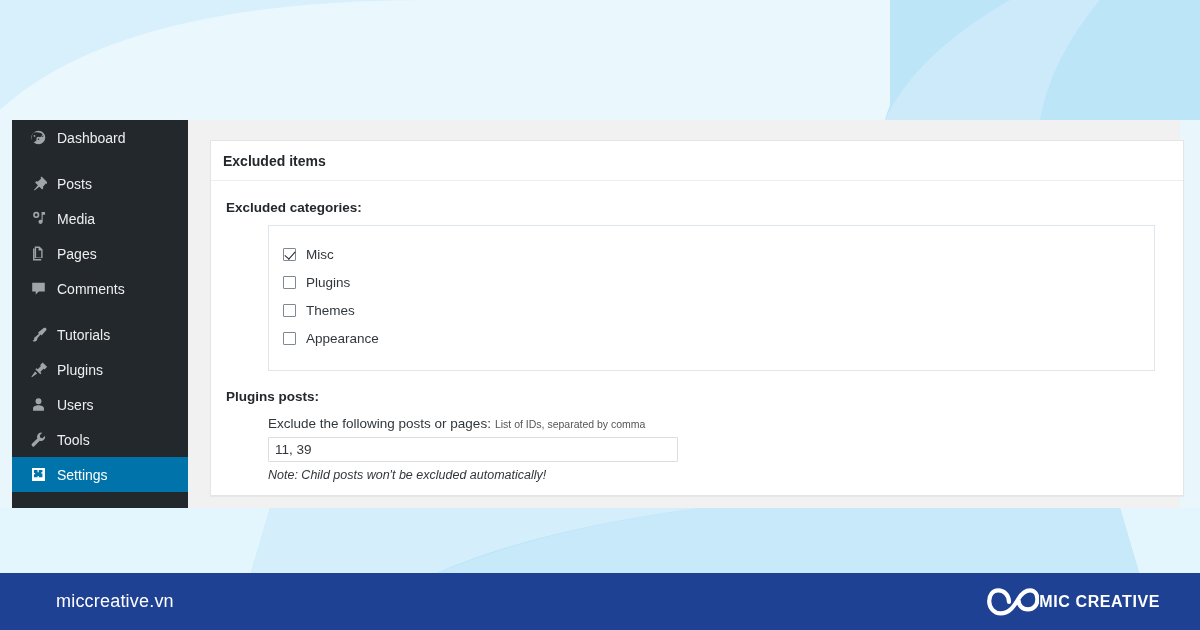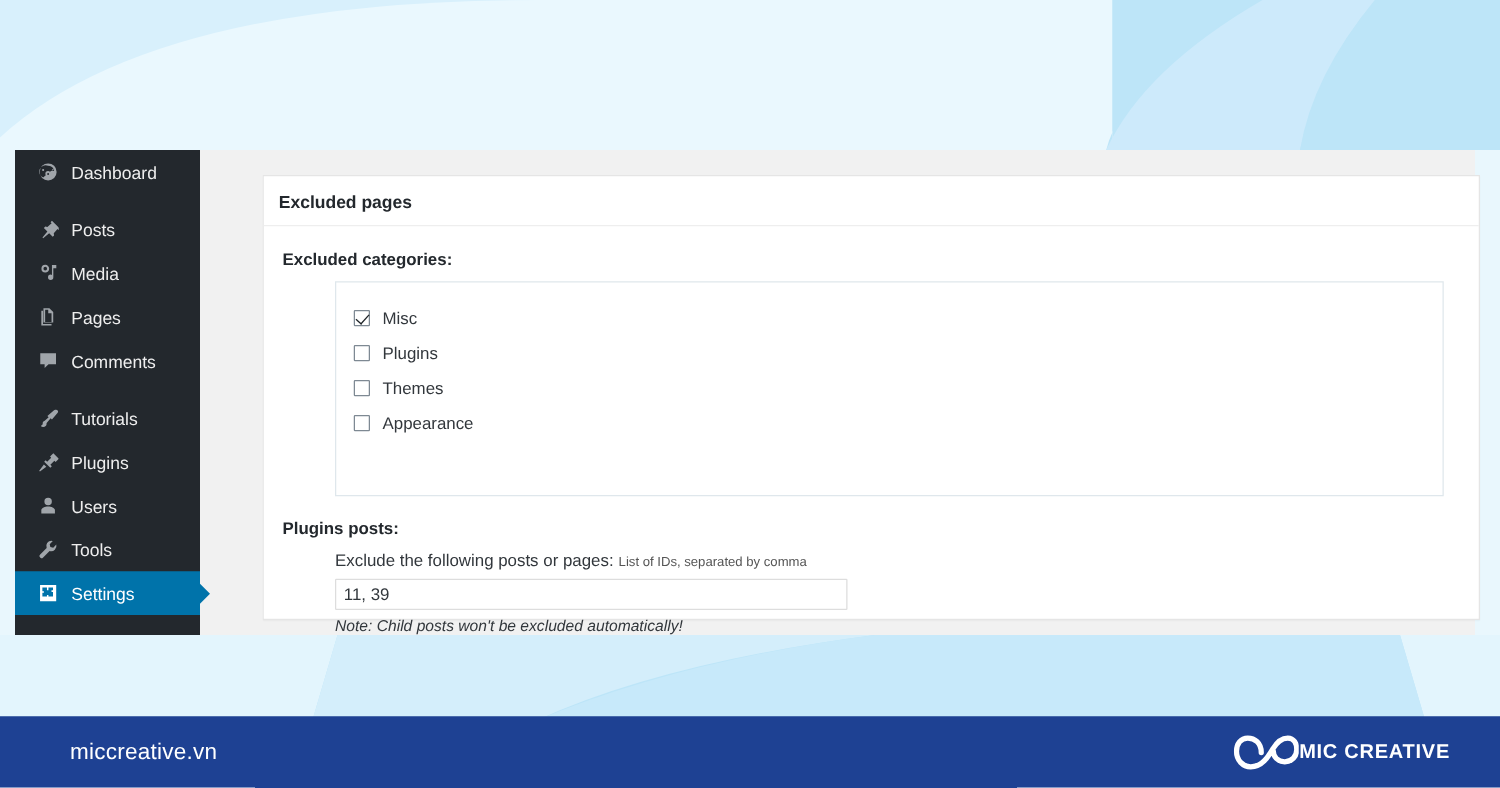--- a/index.html
+++ b/index.html
@@ -28,21 +28,21 @@
     top: 120px;
     width: 1168px;
     height: 388px;
     background: #f1f1f1;
   }
 
   
   #wp-sidebar {
     position: absolute;
     left: 0; top: 0;
-    width: 148px;
+    width: 176px;
     height: 388px;
     background: #23282d;
   }
   .menu-item {
     position: relative;
     display: flex;
     align-items: center;
     height: 35px;
     padding-left: 16px;
     color: #eee;
@@ -105,21 +105,21 @@
 
   .field-label {
     font-size: 13.5px;
     font-weight: bold;
     color: #23282d;
     margin-bottom: 10px;
   }
 
   #category-box {
     width: 887px;
-    height: 172px;
+    height: 146px;
     border: 1px solid #dfe7ec;
     background: #fff;
     padding: 14px 0 0 14px;
     margin-left: 42px;
   }
   .cat-row {
     display: flex;
     align-items: center;
     height: 28px;
     font-size: 13.5px;
@@ -309,21 +309,21 @@
           </svg>
         </span>
         <span class="mi-label">Settings</span>
       </div>
     </nav>
 
   <div id="wp-content">
     <section id="panel">
 
       <div id="panel-header">
-        <span id="panel-title">Excluded pages</span>
+        <span id="panel-title">Excluded items</span>
       </div>
 
       <div id="panel-body">
 
         <div class="field-label">Excluded categories:</div>
 
         <div id="category-box">
             <label class="cat-row">
               <span class="cb checked"></span>
               <span>Misc</span>

